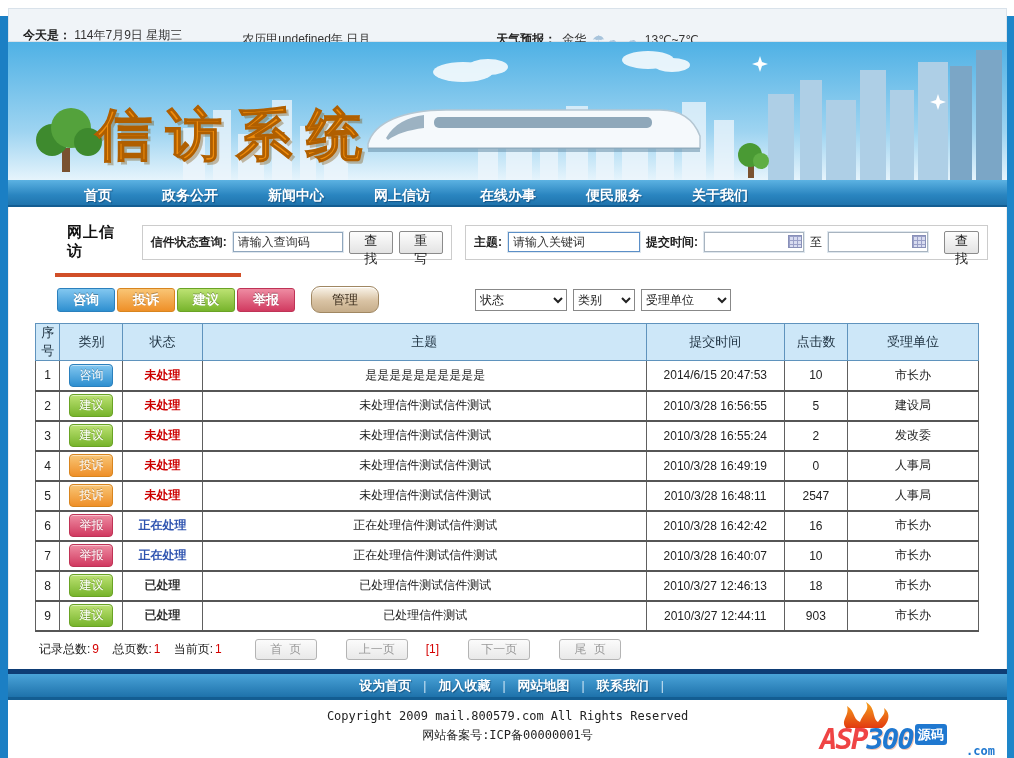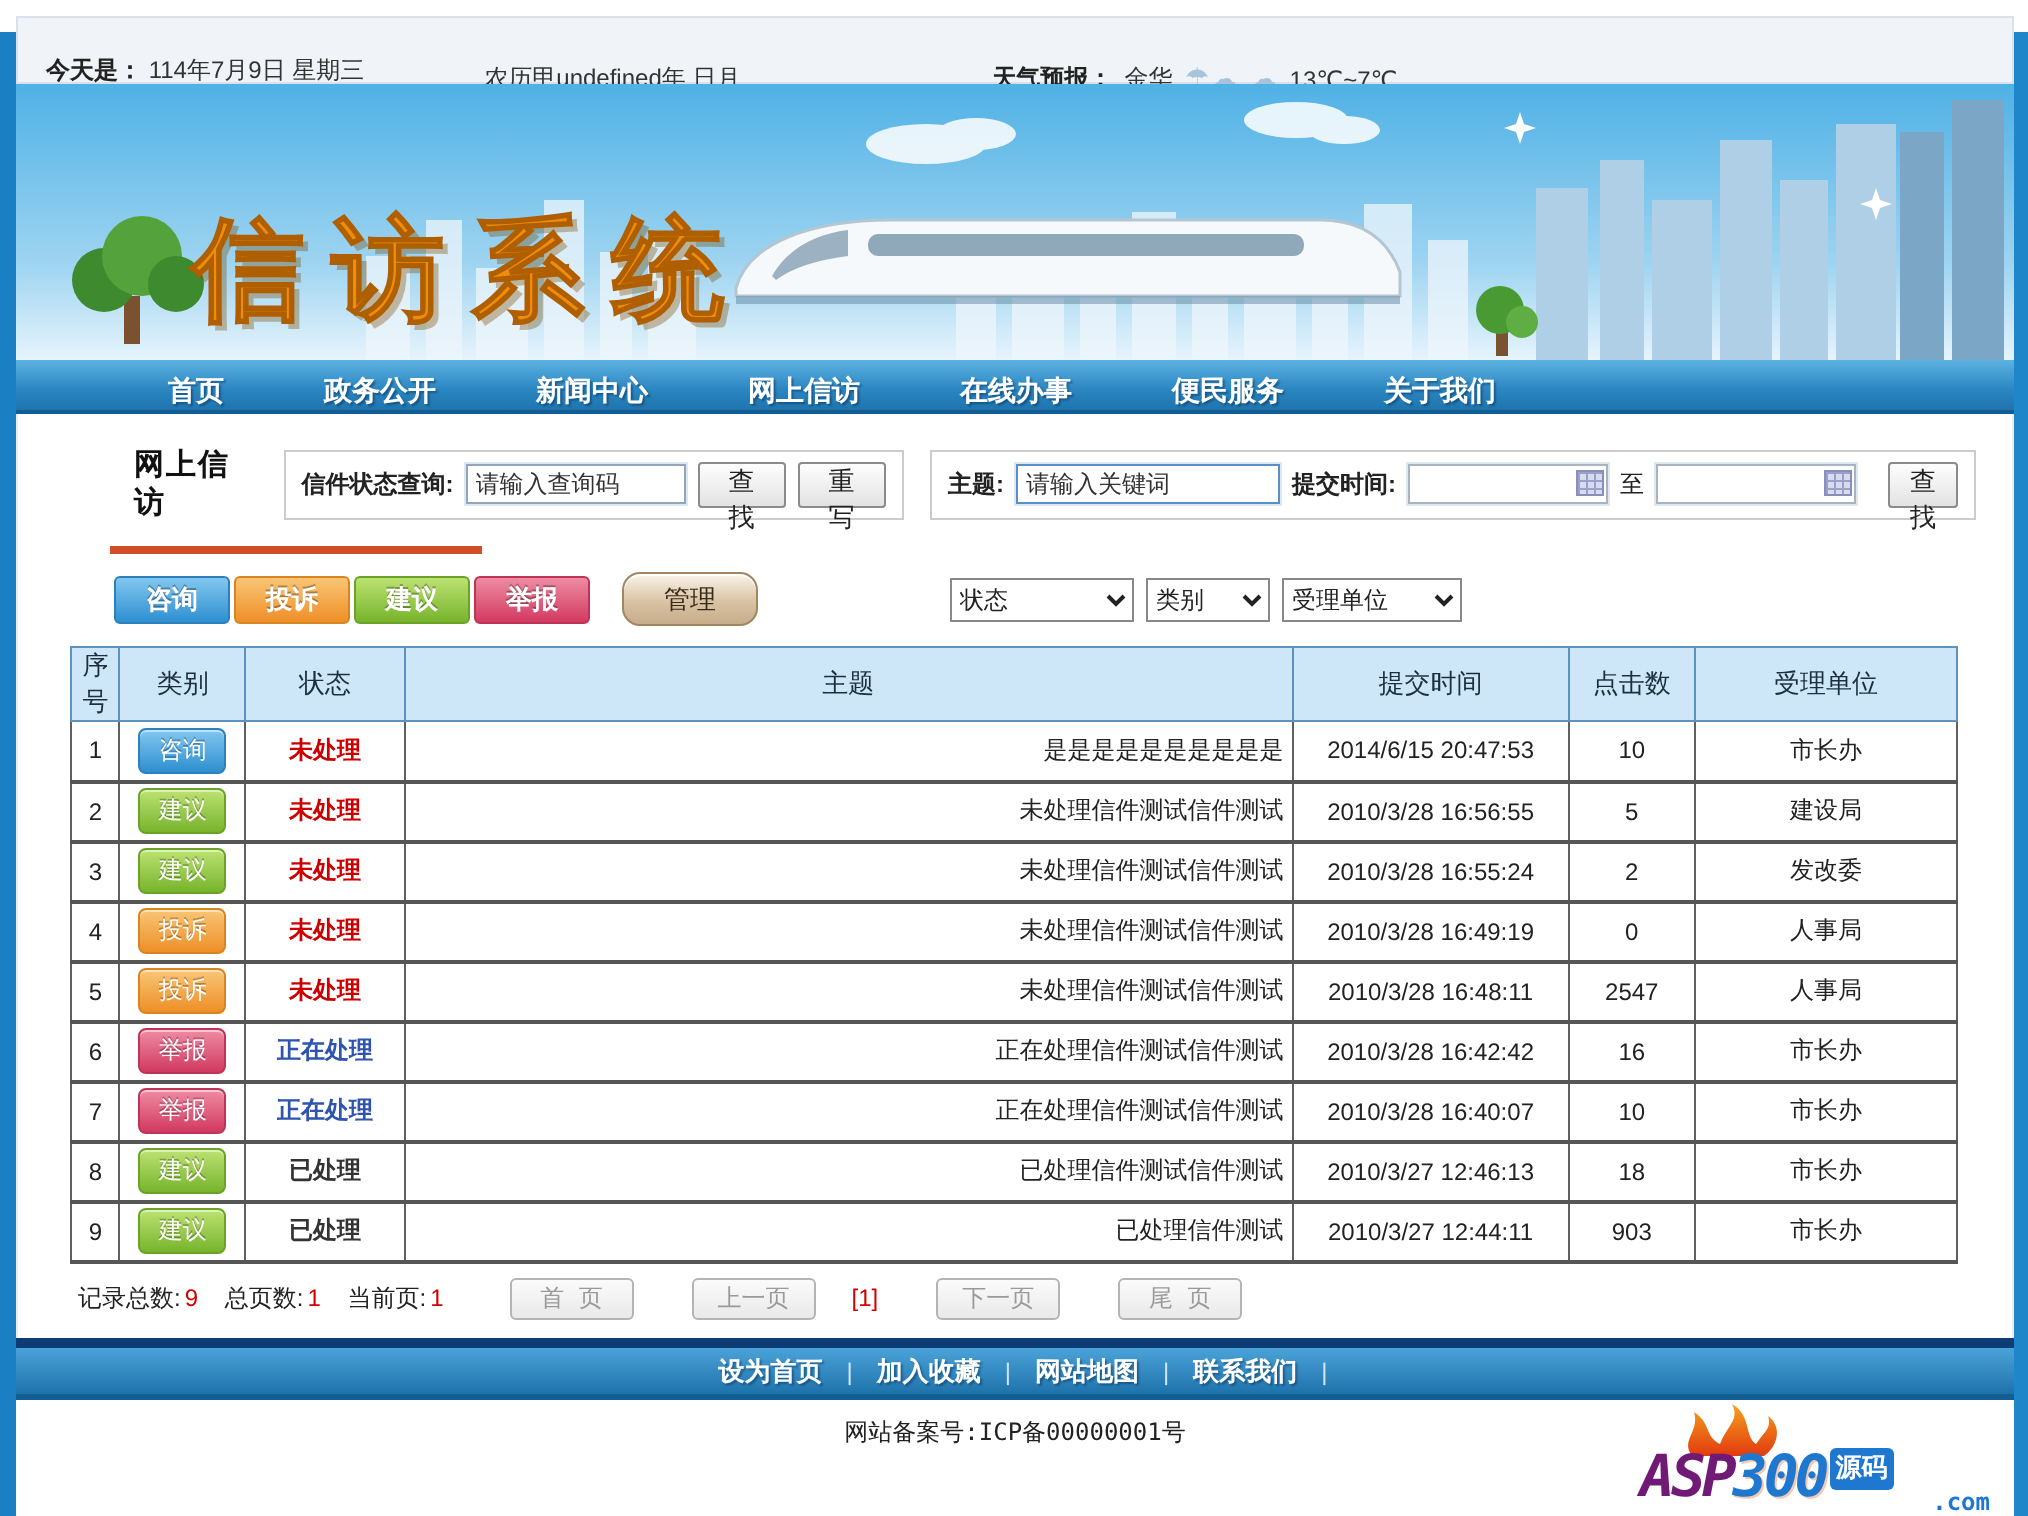--- a/index.html
+++ b/index.html
@@ -59,21 +59,21 @@
     box-shadow:inset 0 1px 0 #fff; }
   .filters { display:flex; gap:6px; margin-left:96px; }
   .filter-select { height:22px; font-size:12px; font-family:inherit; border:1px solid #888; background:#fff; color:#222; }
   .filter-0 { width:92px; } .filter-1 { width:62px; } .filter-2 { width:90px; }
 
   table.letters { border-collapse:collapse; width:944px; margin:10px 0 0 8px; }
   .letters th { background:#cde7f8; color:#1c2f3e; font-weight:normal; font-size:13px;
     border:1px solid #5f93bd; height:29px; }
   .letters td { border:1px solid #606060; border-bottom:2px solid #565656; height:30px;
     text-align:center; font-size:12px; color:#222; padding:1px 4px; background:#fff; }
-  .letters td.topic { text-align:right; padding-left:6px; cursor:pointer; }
+  .letters td.topic { text-align:center; padding-left:6px; cursor:pointer; }
   .badge { display:inline-block; min-width:44px; padding:2px 8px; border-radius:4px; color:#fff;
     font-size:12px; cursor:pointer; text-shadow:0 -1px 0 rgba(0,0,0,.28); box-shadow:inset 0 1px 0 rgba(255,255,255,.5); }
   .status { font-weight:bold; }
 
   .pagination { display:flex; align-items:center; margin:7px 0 0 12px; gap:4px; }
   .pg-stats { color:#222; font-size:12px; margin-right:8px; }
   .pg-stats .num { color:#d40000; margin:0 10px 0 2px; }
   .pg-btn { min-width:62px; height:21px; font-size:12px; color:#9a9a9a; background:linear-gradient(#fbfbfb,#e9e9e9);
     border:1px solid #b4b4b4; border-radius:3px; margin-right:14px; cursor:pointer; font-family:Liberation Mono, monospace;margin-left:11px; }
   .pg-ind { color:#d40000; margin-right:14px; }
@@ -84,21 +84,21 @@
     justify-content:center; border-bottom:3px solid #135d92; }
   .f-link { color:#fff; font-size:13px; font-weight:bold; text-decoration:none; margin:0 10px; cursor:pointer;
     text-shadow:1px 1px 1px rgba(0,30,60,.4); }
   .f-sep { color:#cfe6f5; margin:0 2px; }
   .footer { position:relative; height:62px; padding-top:7px; text-align:center;
     font-family:"DejaVu Sans Mono",monospace; font-size:12px; color:#222; line-height:19px; }
 
   .logo { position:absolute; right:12px; top:2px; width:175px; height:58px; cursor:pointer; }
   .logo-flame { position:absolute; left:18px; top:-2px; }
   .logo-text { position:absolute; left:0; top:22px; white-space:nowrap; font-weight:bold; font-style:italic; }
-  .logo-asp { color:#701a75; font-size:29px; letter-spacing:-2px;font-style:italic; }
+  .logo-asp { color:#ef4444; font-size:29px; letter-spacing:-2px;font-style:italic; }
   .logo-300 { color:#1f78d0; font-size:29px; letter-spacing:-2px; text-shadow:1px 1px 0 #f5c8b4;text-align:right; }
   .logo-ym { display:inline-block; background:#1f78d0; color:#fff; font-size:13px; font-style:normal;
     padding:1px 3px; border-radius:3px; vertical-align:10px; margin-left:2px; }
   .logo-com { position:absolute; right:0; top:40px; color:#1f78d0; font-size:12px; font-weight:bold; }
 </style>
 </head>
 <body>
 
 <div class="page">
   <div class="side-strip left"></div>
@@ -368,20 +368,21 @@
         <a class="f-link">设为首页</a>
         <span class="f-sep">|</span>
         <a class="f-link">加入收藏</a>
         <span class="f-sep">|</span>
         <a class="f-link">网站地图</a>
         <span class="f-sep">|</span>
         <a class="f-link">联系我们</a>
         <span class="f-sep">|</span>
       </div>
     <div class="footer">
+      <div>Copyright 2009 mail.800579.com All Rights Reserved</div>
       <div>网站备案号:ICP备00000001号</div>
       <div class="logo">
         <svg class="logo-flame" width="56" height="30" viewBox="0 0 56 30">
           <path d="M8,28 C2,20 12,16 9,6 C18,12 14,18 22,22 C26,12 32,10 28,2 C38,8 34,18 40,22 C44,16 48,14 46,8 C54,14 50,24 44,28 Z" fill="url(#gflame)"></path>
         </svg>
         <div class="logo-text">
           <span class="logo-asp">ASP</span><span class="logo-300">300</span><span class="logo-ym">源码</span>
         </div>
         <div class="logo-com">.com</div>
       </div>

